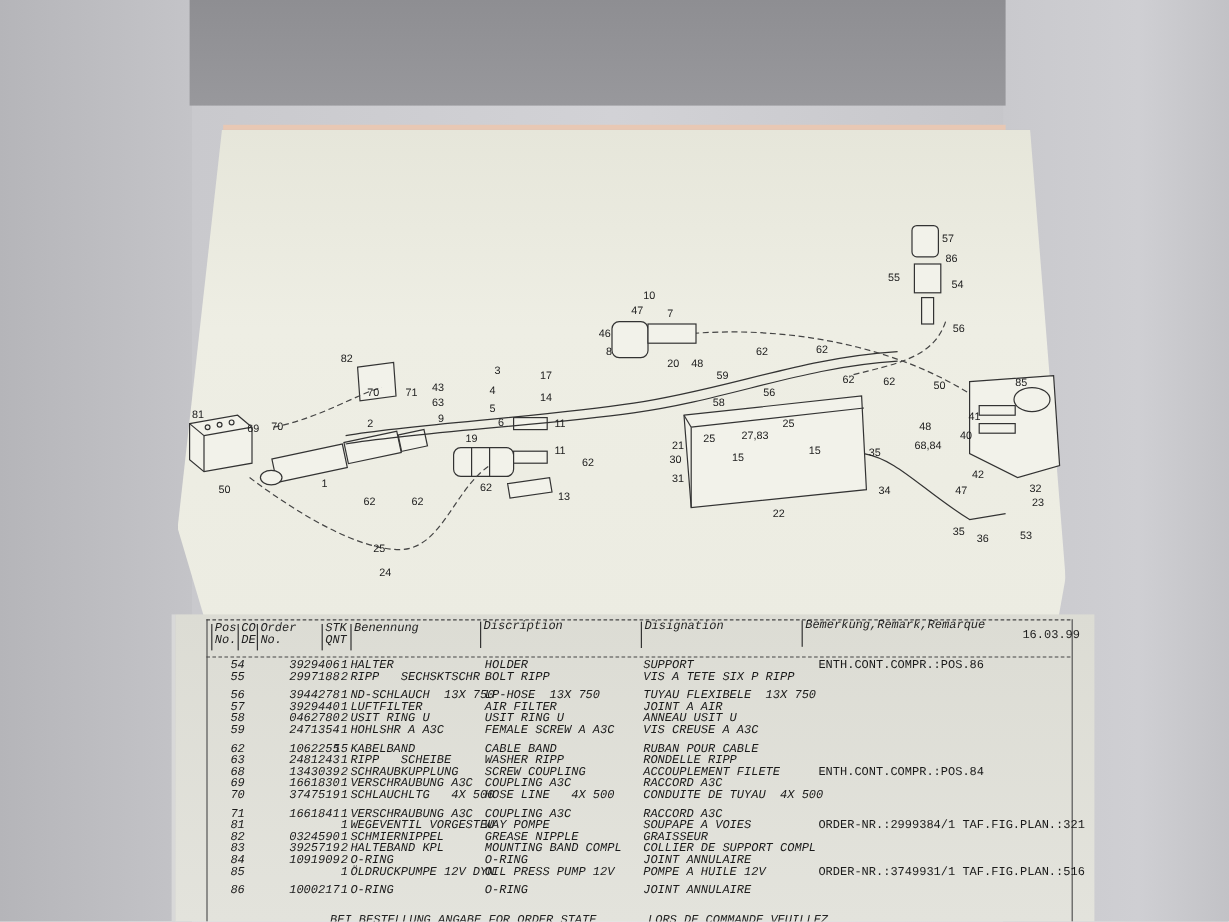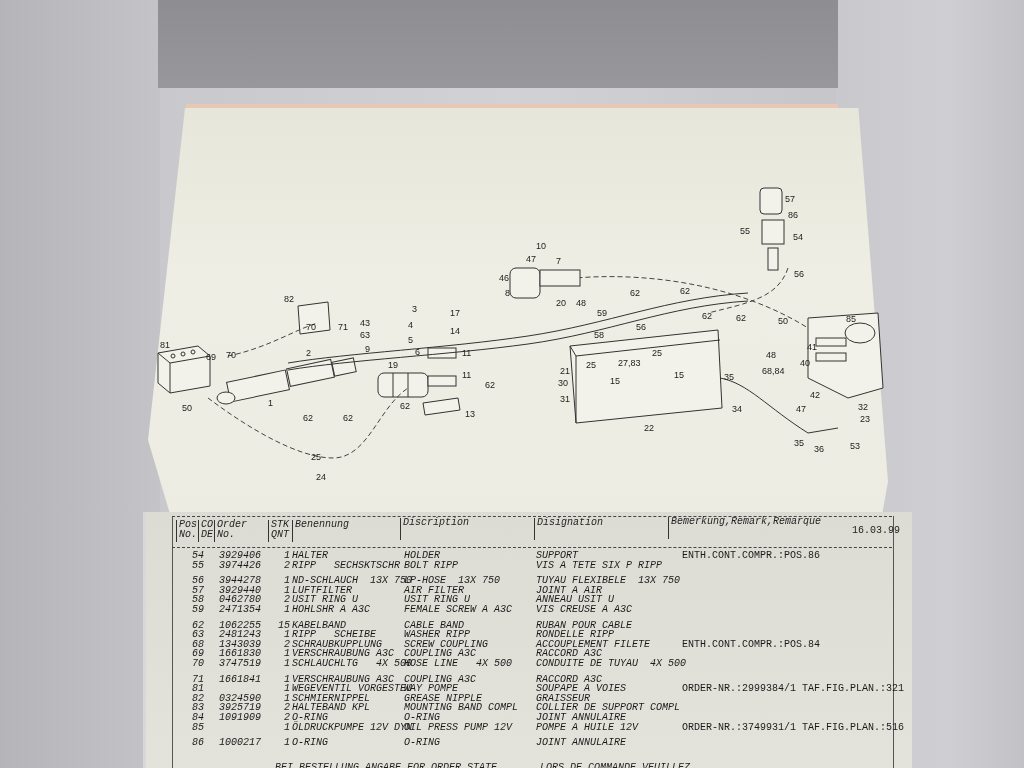--- a/index.html
+++ b/index.html
@@ -46,21 +46,21 @@
   }
   .header-row {
     position:absolute; left:172px; top:516px; width:720px; height:30px;
     border-top:1px dashed #444; border-bottom:1px dashed #444;
     font-style:italic; font-size:10px; color:#222;
   }
   .hcell { position:absolute; top:3px; line-height:10px; border-left:1px solid #333; padding-left:2px; height:22px; }
   .rows { position:absolute; left:172px; top:548px; width:720px; font-size:10px; font-style:italic; color:#1a1a1a; }
   .row { position:absolute; height:10px; line-height:10px; white-space:pre; width:720px; }
   .c-pos { position:absolute; left:8px; width:24px; text-align:right; }
-  .c-order { position:absolute; left:40px; width:56px; text-align:center; }
+  .c-order { position:absolute; left:55px; width:56px; text-align:right; }
   .c-qty { position:absolute; left:100px; width:18px; text-align:right; }
   .c-ben { position:absolute; left:120px; }
   .c-desc { position:absolute; left:232px; }
   .c-dis { position:absolute; left:364px; }
   .c-rem { position:absolute; left:510px; font-style:normal; }
   .cutoff { position:absolute; top:762px; font-size:10px; color:#222; font-style:italic; }
   svg .ln { stroke:#333; stroke-width:1; fill:none; }
   svg .dash { stroke:#444; stroke-width:1; fill:none; stroke-dasharray:5 3; }
   svg .part { stroke:#333; stroke-width:1; fill:#f2f2ea; }
 </style>
@@ -236,21 +236,21 @@
   </div>
   <div class="hcell" style="left:120px;width:105px;">Benennung</div>
   <div class="hcell" style="left:228px;width:130px;top:1px;">Discription</div>
   <div class="hcell" style="left:362px;width:130px;top:1px;">Disignation</div>
   <div class="hcell" style="left:496px;width:130px;top:0px;">Bemerkung,Remark,Remarque</div>
   <div style="position:absolute;left:680px;top:8px;font-style:normal;">16.03.99</div>
 </div>
 
 <div class="rows" id="rows">
     <div class="row" style="top: 3px;"><span class="c-pos">54</span><span class="c-order">3929406</span><span class="c-qty">1</span><span class="c-ben">HALTER</span><span class="c-desc">HOLDER</span><span class="c-dis">SUPPORT</span><span class="c-rem">ENTH.CONT.COMPR.:POS.86</span></div>
-    <div class="row" style="top: 12.6px;"><span class="c-pos">55</span><span class="c-order">3974426</span><span class="c-qty">2</span><span class="c-ben">RIPP   SECHSKTSCHR</span><span class="c-desc">BOLT RIPP</span><span class="c-dis">VIS A TETE SIX P RIPP</span><span class="c-rem"></span></div>
+    <div class="row" style="top: 12.6px;"><span class="c-pos">55</span><span class="c-order">2997188</span><span class="c-qty">2</span><span class="c-ben">RIPP   SECHSKTSCHR</span><span class="c-desc">BOLT RIPP</span><span class="c-dis">VIS A TETE SIX P RIPP</span><span class="c-rem"></span></div>
     <div class="row" style="top: 28.2px;"><span class="c-pos">56</span><span class="c-order">3944278</span><span class="c-qty">1</span><span class="c-ben">ND-SCHLAUCH  13X 750</span><span class="c-desc">LP-HOSE  13X 750</span><span class="c-dis">TUYAU FLEXIBELE  13X 750</span><span class="c-rem"></span></div>
     <div class="row" style="top: 37.8px;"><span class="c-pos">57</span><span class="c-order">3929440</span><span class="c-qty">1</span><span class="c-ben">LUFTFILTER</span><span class="c-desc">AIR FILTER</span><span class="c-dis">JOINT A AIR</span><span class="c-rem"></span></div>
     <div class="row" style="top: 47.4px;"><span class="c-pos">58</span><span class="c-order">0462780</span><span class="c-qty">2</span><span class="c-ben">USIT RING U</span><span class="c-desc">USIT RING U</span><span class="c-dis">ANNEAU USIT U</span><span class="c-rem"></span></div>
     <div class="row" style="top: 57px;"><span class="c-pos">59</span><span class="c-order">2471354</span><span class="c-qty">1</span><span class="c-ben">HOHLSHR A A3C</span><span class="c-desc">FEMALE SCREW A A3C</span><span class="c-dis">VIS CREUSE A A3C</span><span class="c-rem"></span></div>
     <div class="row" style="top: 72.6px;"><span class="c-pos">62</span><span class="c-order">1062255</span><span class="c-qty">15</span><span class="c-ben">KABELBAND</span><span class="c-desc">CABLE BAND</span><span class="c-dis">RUBAN POUR CABLE</span><span class="c-rem"></span></div>
     <div class="row" style="top: 82.2px;"><span class="c-pos">63</span><span class="c-order">2481243</span><span class="c-qty">1</span><span class="c-ben">RIPP   SCHEIBE</span><span class="c-desc">WASHER RIPP</span><span class="c-dis">RONDELLE RIPP</span><span class="c-rem"></span></div>
     <div class="row" style="top: 91.8px;"><span class="c-pos">68</span><span class="c-order">1343039</span><span class="c-qty">2</span><span class="c-ben">SCHRAUBKUPPLUNG</span><span class="c-desc">SCREW COUPLING</span><span class="c-dis">ACCOUPLEMENT FILETE</span><span class="c-rem">ENTH.CONT.COMPR.:POS.84</span></div>
     <div class="row" style="top: 101.4px;"><span class="c-pos">69</span><span class="c-order">1661830</span><span class="c-qty">1</span><span class="c-ben">VERSCHRAUBUNG A3C</span><span class="c-desc">COUPLING A3C</span><span class="c-dis">RACCORD A3C</span><span class="c-rem"></span></div>
     <div class="row" style="top: 111px;"><span class="c-pos">70</span><span class="c-order">3747519</span><span class="c-qty">1</span><span class="c-ben">SCHLAUCHLTG   4X 500</span><span class="c-desc">HOSE LINE   4X 500</span><span class="c-dis">CONDUITE DE TUYAU  4X 500</span><span class="c-rem"></span></div>
     <div class="row" style="top: 126.6px;"><span class="c-pos">71</span><span class="c-order">1661841</span><span class="c-qty">1</span><span class="c-ben">VERSCHRAUBUNG A3C</span><span class="c-desc">COUPLING A3C</span><span class="c-dis">RACCORD A3C</span><span class="c-rem"></span></div>

